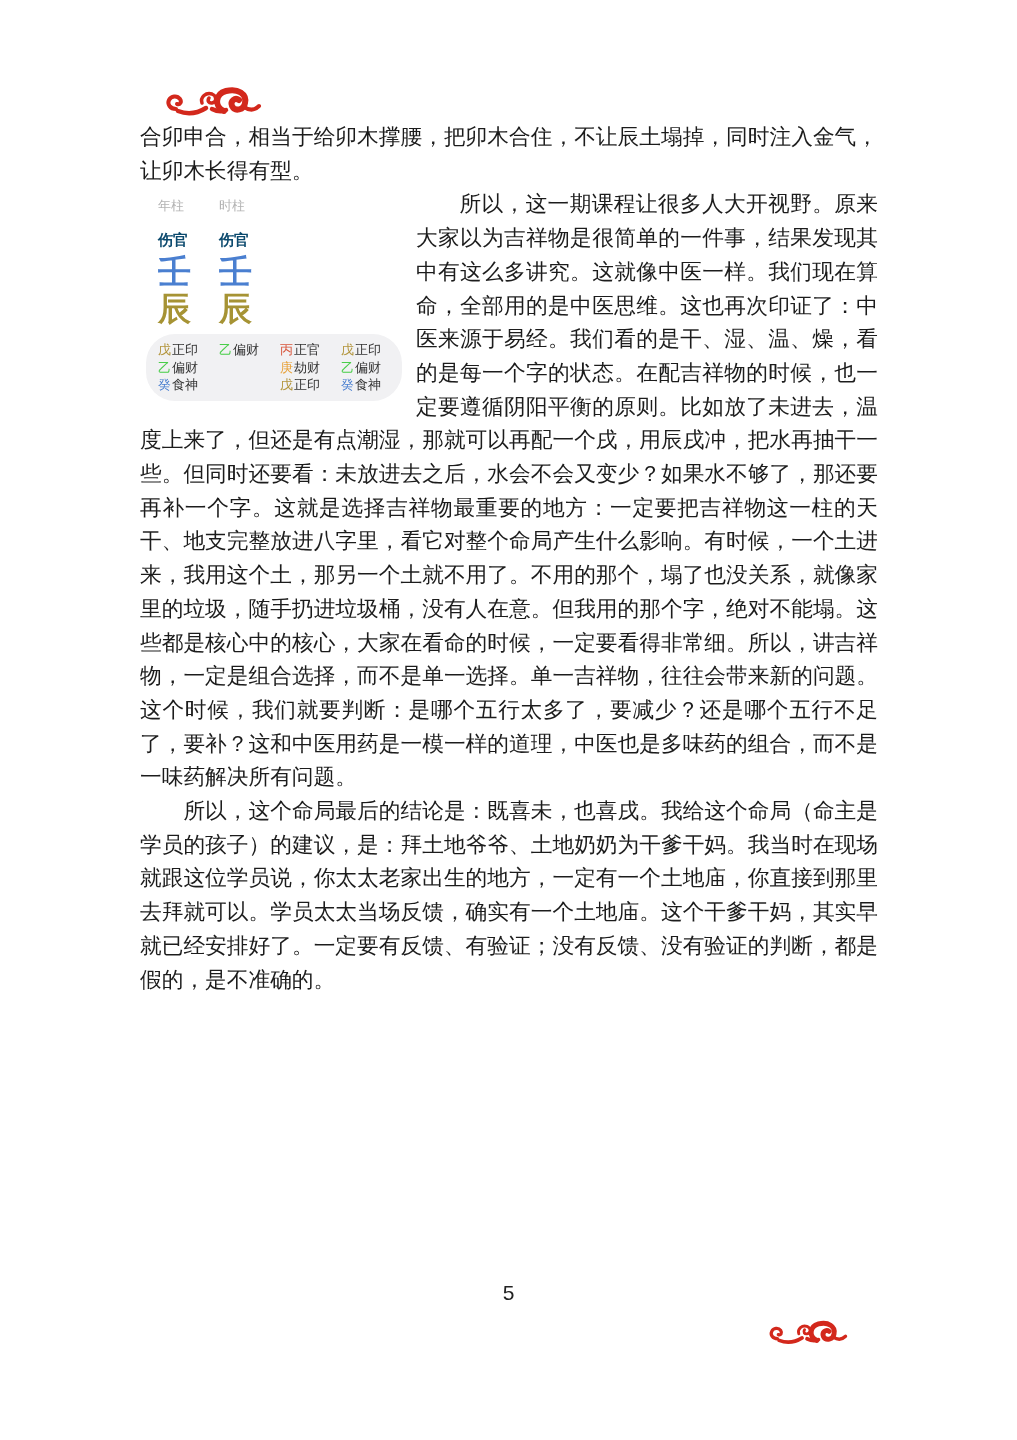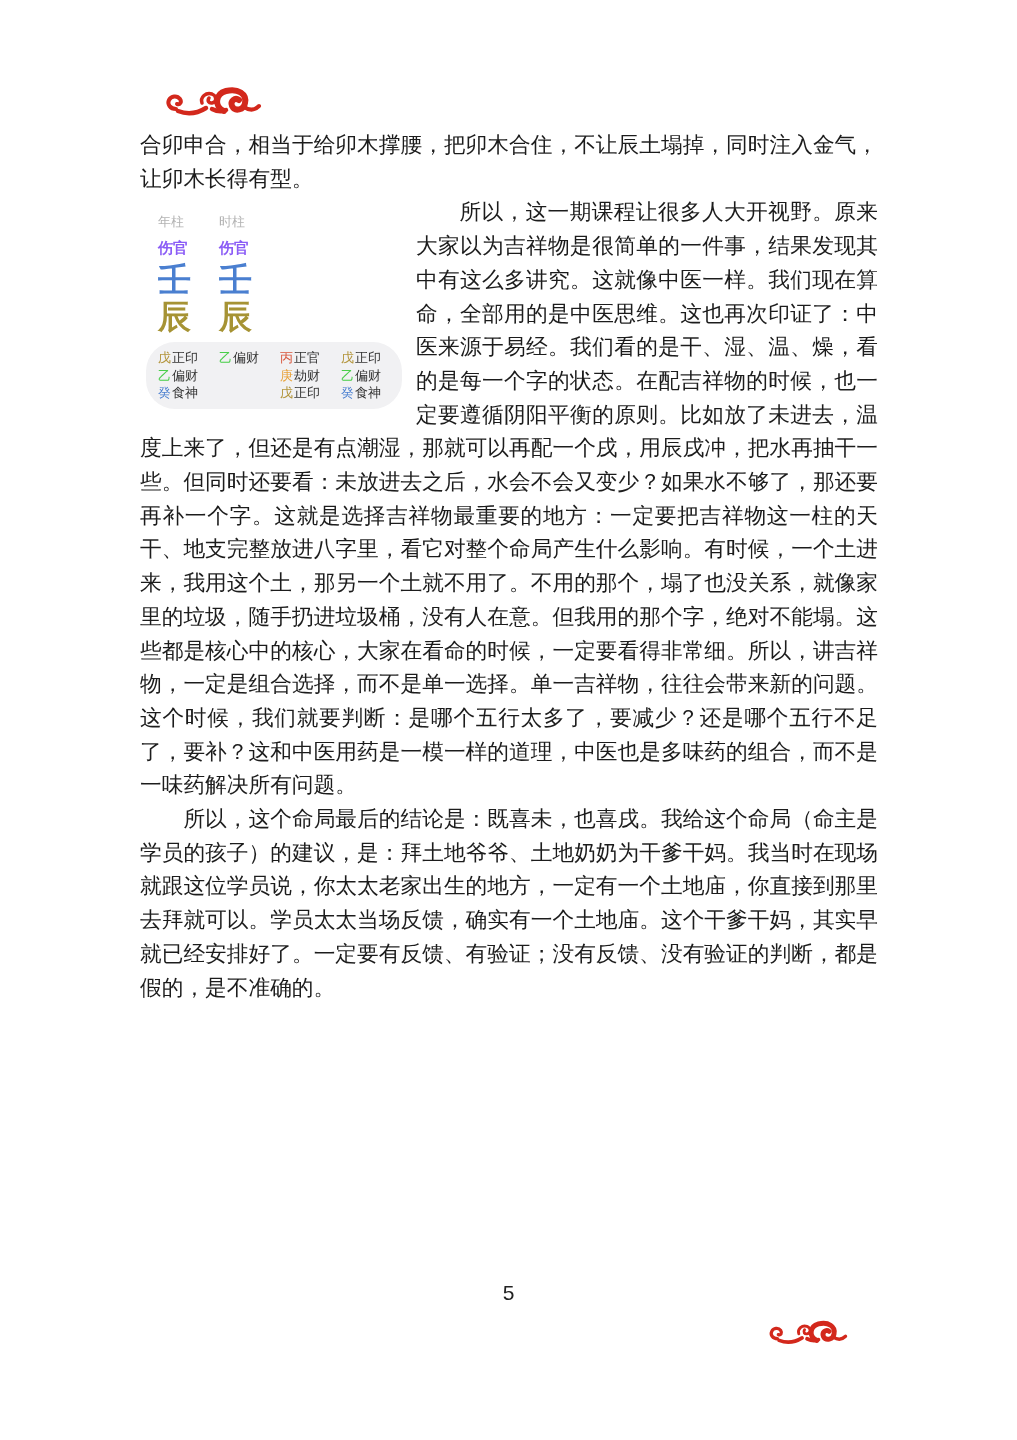--- a/index.html
+++ b/index.html
@@ -6,37 +6,37 @@
   body{
     width:1017px;height:1440px;background:#ffffff;position:relative;
     font-family:"Liberation Sans","DejaVu Sans",sans-serif;
   }
   .page{position:absolute;inset:0;background:#fff;overflow:hidden;}
 
   .ornament-top{position:absolute;left:162px;top:84px;width:100px;height:36px;}
   .ornament-bottom{position:absolute;left:766px;top:1318px;width:82px;height:30px;}
 
   .content{
-    position:absolute;left:140px;top:128px;width:738px;
+    position:absolute;left:140px;top:120px;width:738px;
     color:#1c1c1c;font-size:21.7px;line-height:33.7px;
     text-align:justify;text-justify:inter-ideograph;
   }
   .para{margin:0;padding:0;}
   .para.indent{text-indent:2em;}
 
   
   .bazi{
     display:block;float:left;width:262px;
     margin:10px 14px 6px 0;text-indent:0;
   }
   .bazi *{text-indent:0;text-align:left;}
   .bz-grid{display:grid;grid-template-columns:repeat(4,1fr);padding-left:18px;}
   .bz-col{display:block;}
-  .bz-header{display:block;font-size:13px;line-height:18px;color:#b3b3b3;margin-top:8px;}
-  .bz-role{display:block;font-size:15px;line-height:21px;font-weight:bold;color:#8b5cf6;margin-top:6px;}
+  .bz-header{display:block;font-size:13px;line-height:18px;color:#b3b3b3;}
+  .bz-role{display:block;font-size:15px;line-height:21px;font-weight:bold;color:#0c4a6e;margin-top:14px;}
   .bz-stem{display:block;font-size:33px;line-height:37px;font-weight:600;margin-top:3px;}
   .bz-branch{display:block;font-size:33px;line-height:37px;font-weight:600;}
   .bz-hidden{
     display:grid;grid-template-columns:repeat(4,1fr);
     background:#f1f1f3;margin-left:6px;margin-top:7px;
     padding:7px 0 7px 12px;
     border-radius:29px;
   }
   .hs-col{display:block;}
   .hs-item{display:block;font-size:13px;line-height:17.5px;color:#333;white-space:nowrap;}

